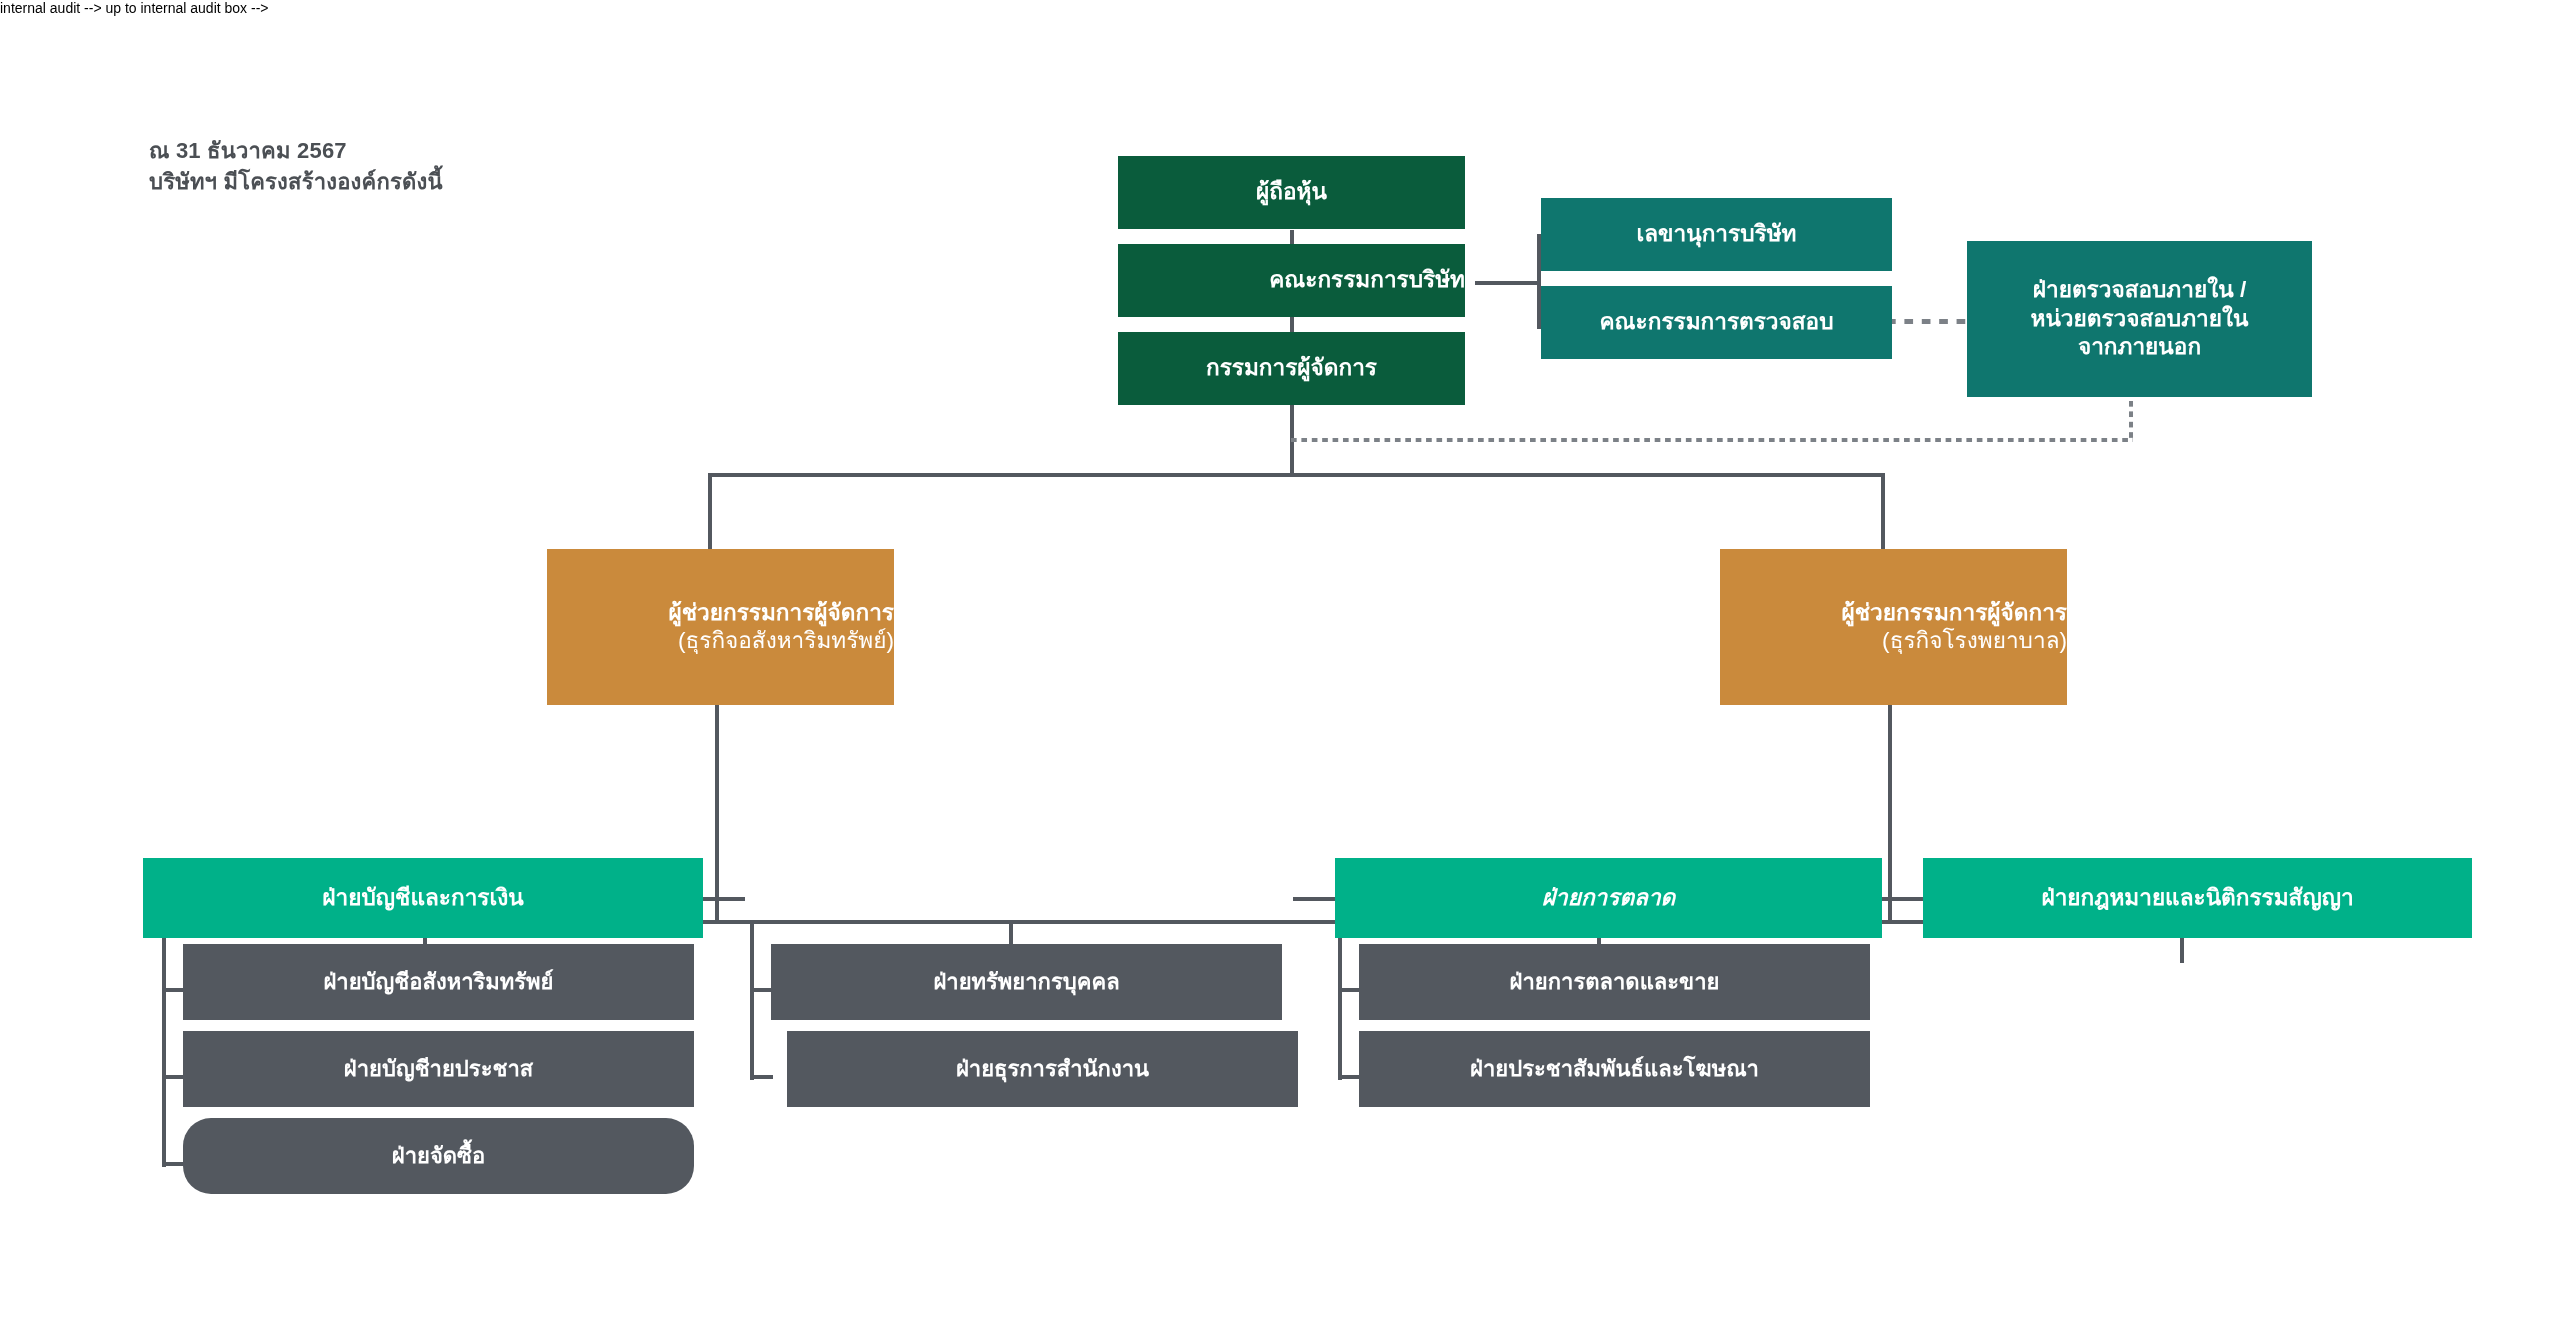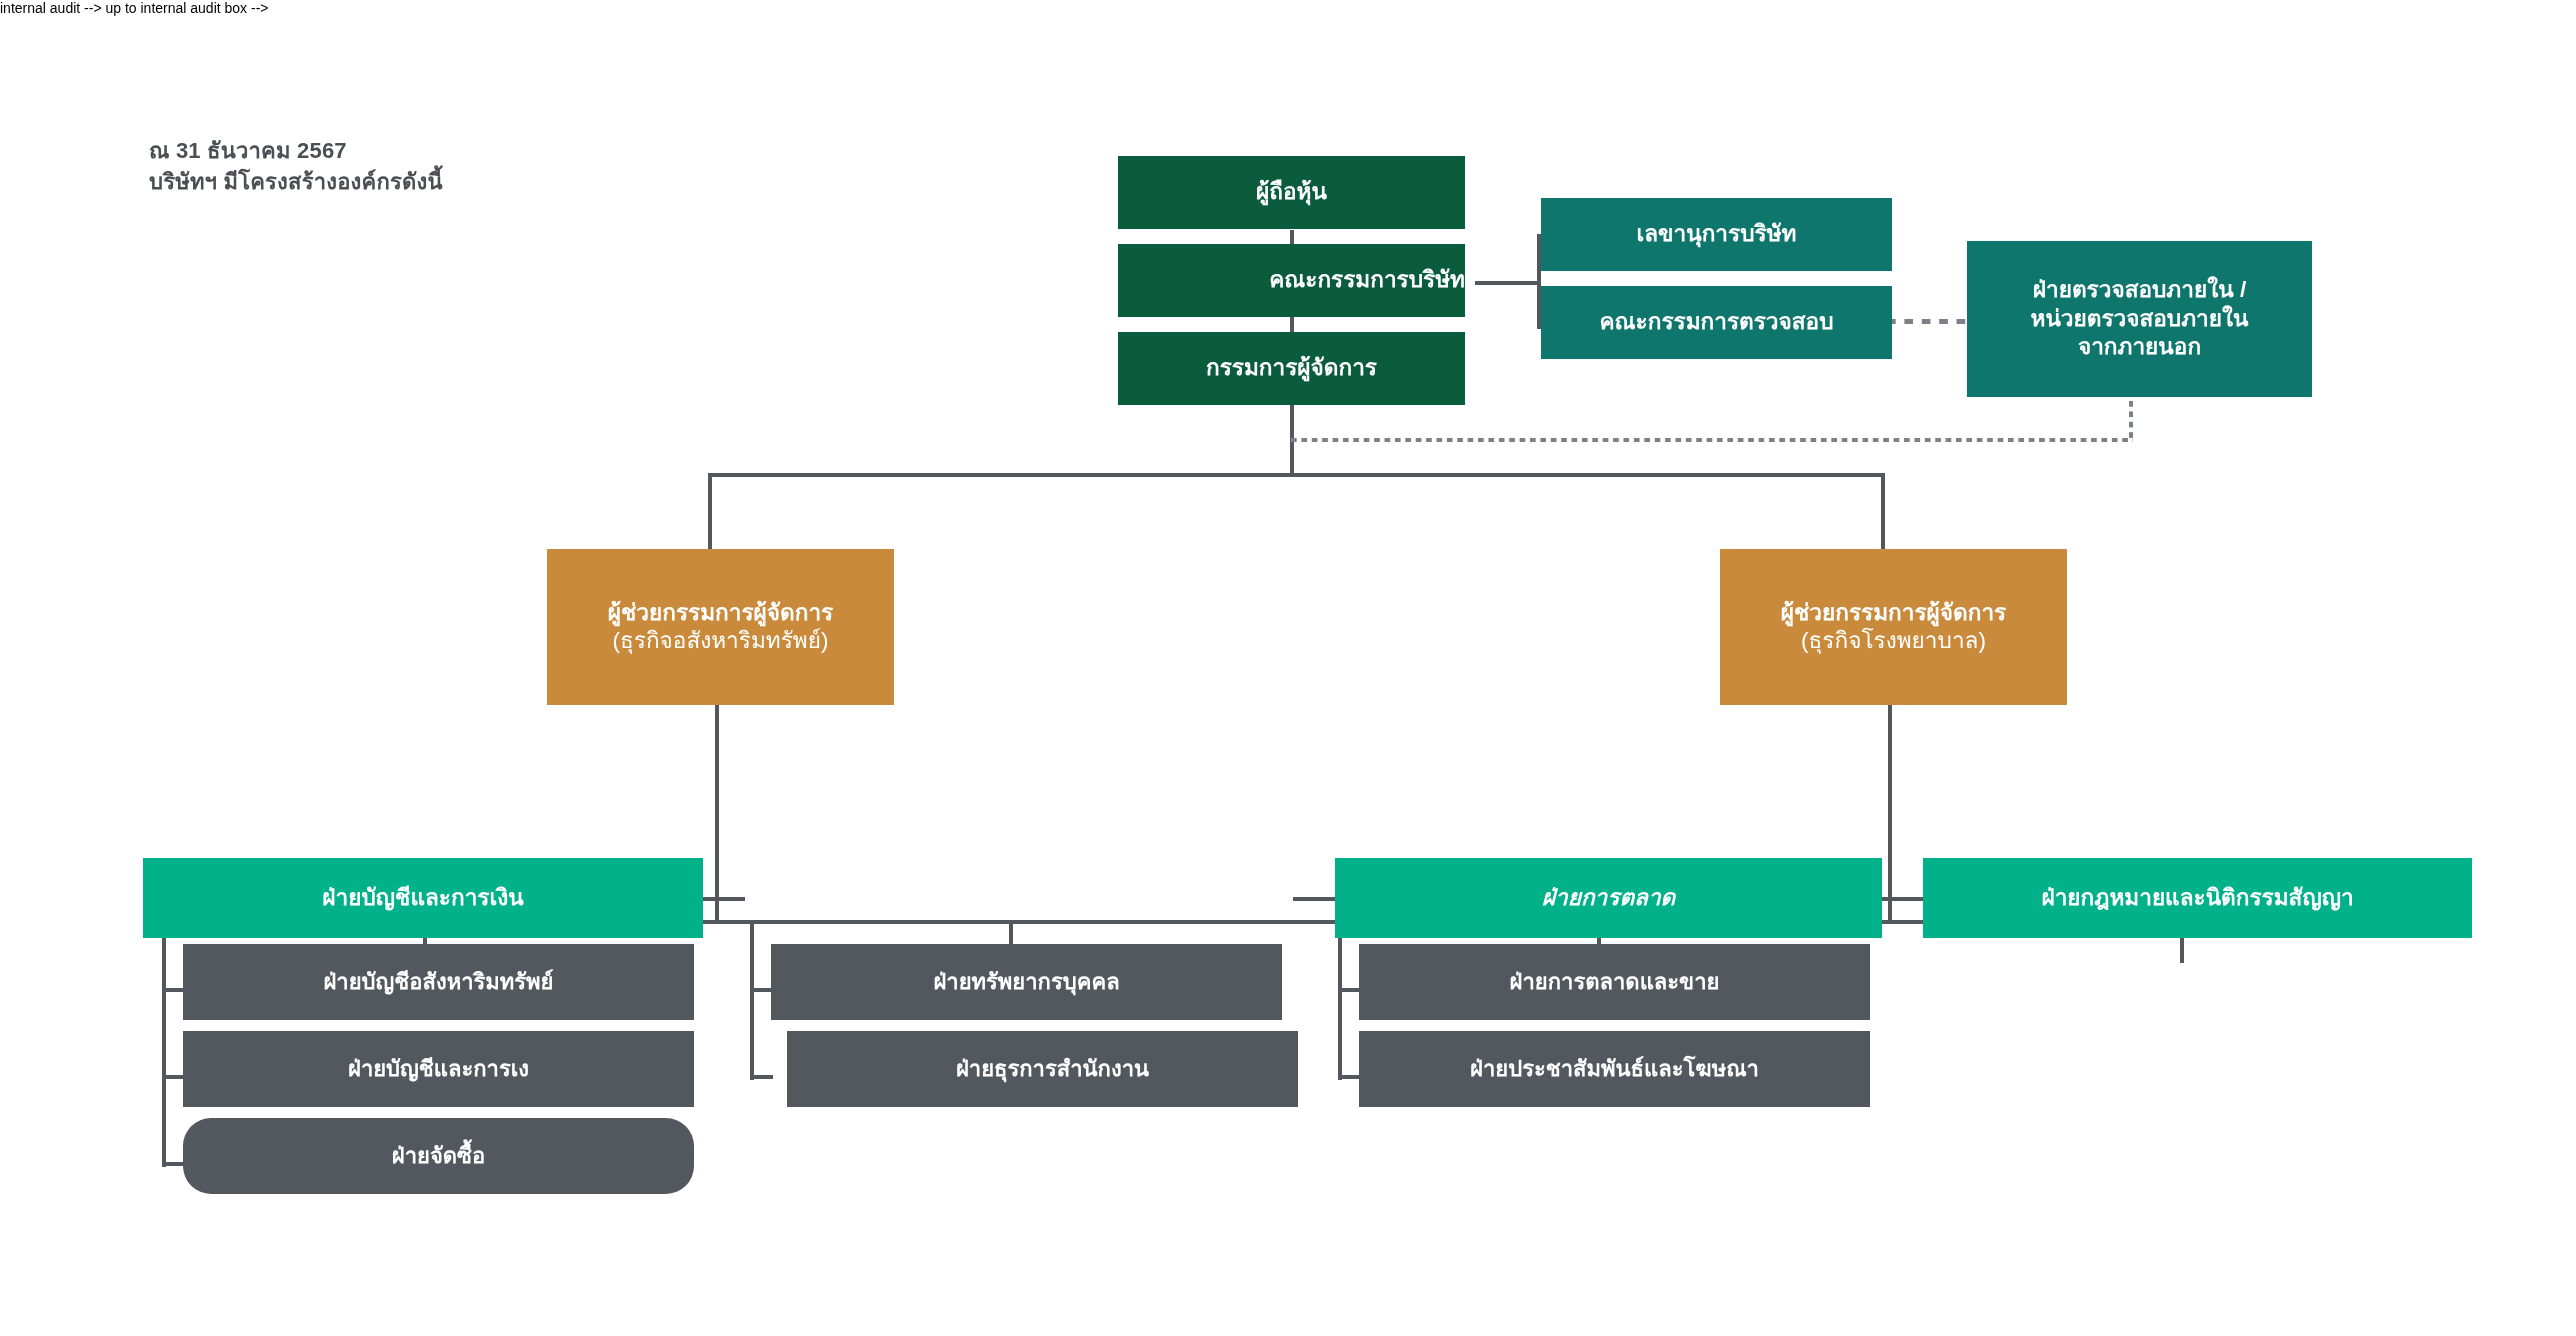--- a/index.html
+++ b/index.html
@@ -45,21 +45,21 @@
     font-weight: 700;
     line-height: 1.26;
     z-index: 3;
   }
   .node .sub {
     font-weight: 400;
   }
 
   .node-green  { background: #0a5c3c; font-size: 22.6px; }
   .node-teal   { background: #0f766e; font-size: 22.6px; }
-  .node-orange { background: #ca8a3c; font-size: 22.6px; }
+  .node-orange { background: #ca8a3c; font-size: 22.6px; align-items: flex-end; }
   .node-gray   { background: #53585f; font-size: 22px; }
   .node-dept   { background: #00b189; font-size: 22.6px; }
 
   
   .line {
     position: absolute;
     background: #53585f;
     z-index: 1;
   }
   .line-h { height: 4.3px; }
@@ -218,21 +218,21 @@
 
   <div class="node node-dept" style="left:1923px; top:858px; width:549px; height:80px;">
     <span>ฝ่ายกฎหมายและนิติกรรมสัญญา</span>
   </div>
 
   
   <div class="node node-gray" style="left:183px; top:944px; width:511px; height:76px;">
     <span>ฝ่ายบัญชีอสังหาริมทรัพย์</span>
   </div>
   <div class="node node-gray" style="left:183px; top:1031px; width:511px; height:76px;">
-    <span>ฝ่ายบัญชีและการเง</span>
+    <span>ฝ่ายบัญชีายประชาส</span>
   </div>
   <div class="node node-gray" style="left:183px; top:1118px; width:511px; height:76px;border-radius:28px;">
     <span>ฝ่ายจัดซื้อ</span>
   </div>
 
   
   <div class="node node-gray" style="left:771px; top:944px; width:511px; height:76px;">
     <span>ฝ่ายทรัพยากรบุคคล</span>
   </div>
   <div class="node node-gray" style="left:787px; top:1031px; width:511px; height:76px;padding-left:20px;">

